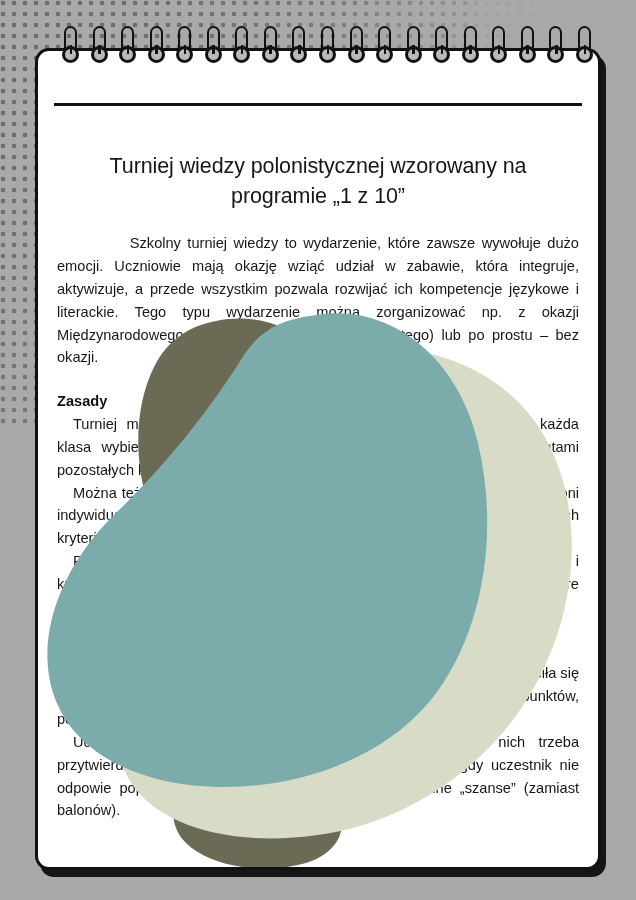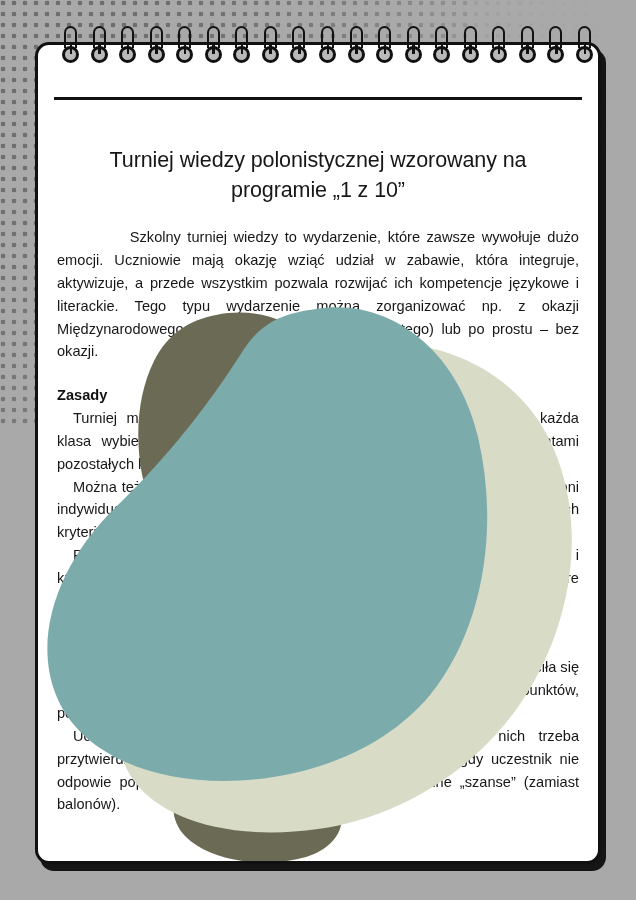--- a/index.html
+++ b/index.html
@@ -47,21 +47,21 @@
       radial-gradient(circle at 3px 3px, #757575 2.1px, transparent 2.5px);
     background-size: 11px 11px;
     -webkit-mask-image: linear-gradient(100deg, rgba(0,0,0,1) 0%, rgba(0,0,0,0.8) 30%, rgba(0,0,0,0.35) 58%, rgba(0,0,0,0.05) 82%, rgba(0,0,0,0) 95%);
             mask-image: linear-gradient(100deg, rgba(0,0,0,1) 0%, rgba(0,0,0,0.8) 30%, rgba(0,0,0,0.35) 58%, rgba(0,0,0,0.05) 82%, rgba(0,0,0,0) 95%);
   }
 
   
   #notepad {
     position: absolute;
     left: 35px;
-    top: 42px;
+    top: 48px;
     width: 566px;
     height: 822px;
     background: #ffffff;
     border: 3px solid #111111;
     border-radius: 14px;
     box-sizing: border-box;
     z-index: 3;
     box-shadow: 5px 7px 0 rgba(0,0,0,0.88);
     overflow: hidden;
   }

